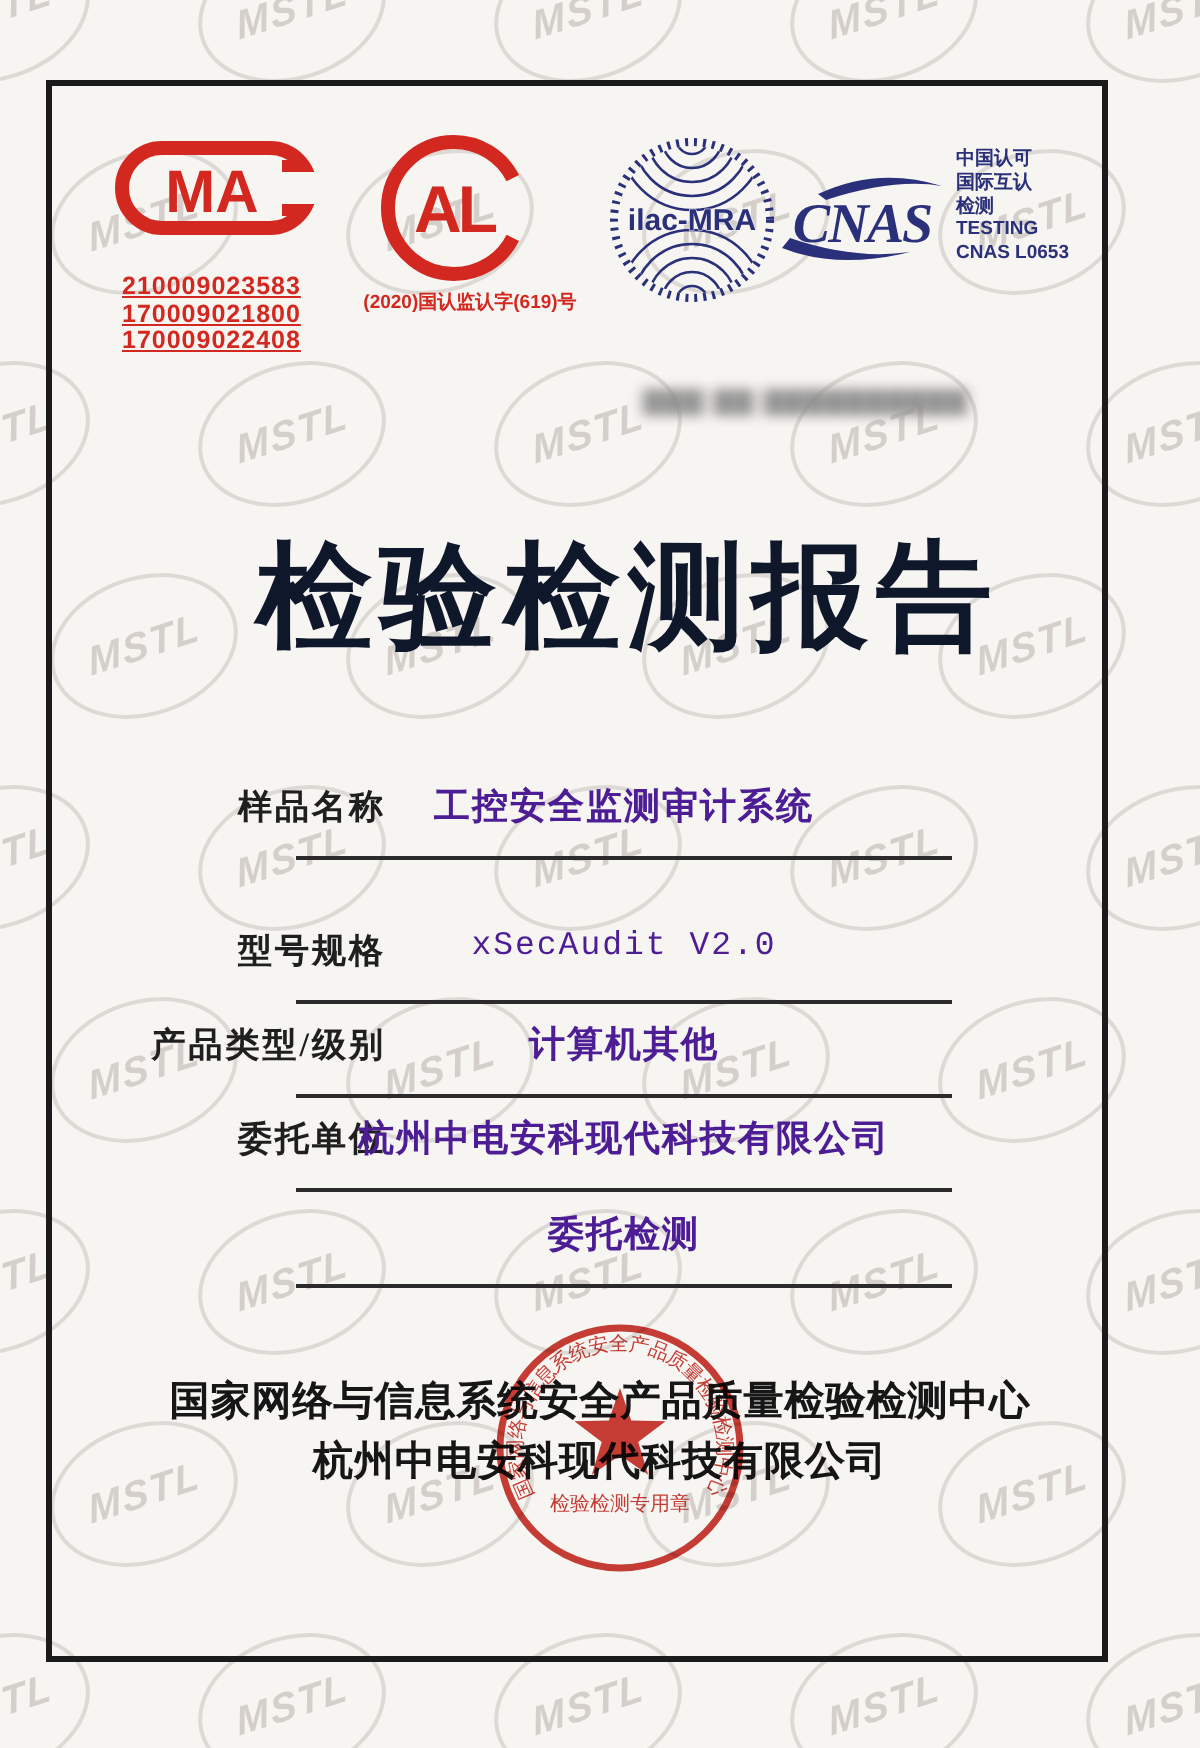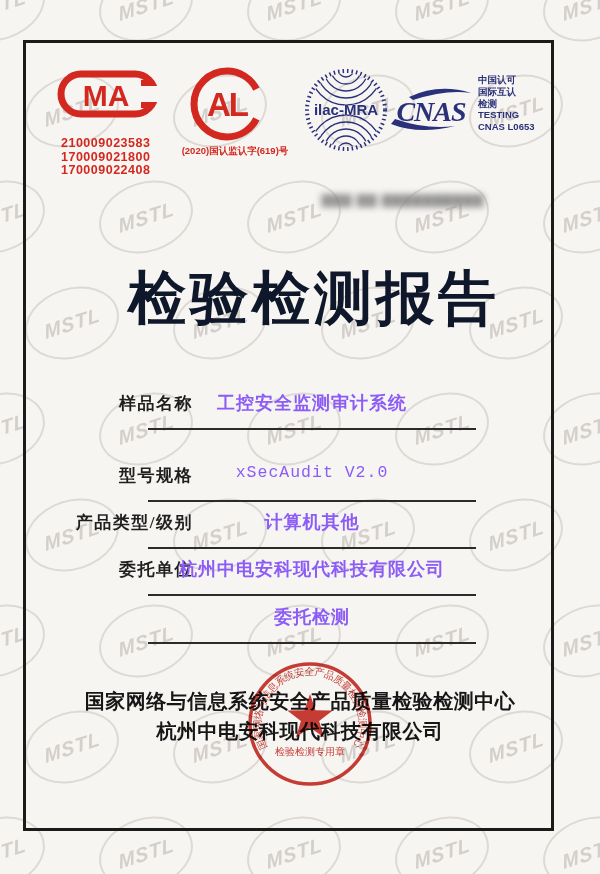--- a/index.html
+++ b/index.html
@@ -21,21 +21,21 @@
   }
   .frame {
     position:absolute; left:23px; top:40px; width:531px; height:791px;
     border:3px solid #1b1b1b; z-index:1;
   }
   .logo { position:absolute; z-index:2; }
   .cma-svg { left:57px; top:70px; }
   .cma-numbers {
     position:absolute; left:61px; top:137px; z-index:2;
     font-family:"Liberation Sans", sans-serif; font-weight:700; font-size:12.5px;
-    line-height:13.5px; color:#d3281f; letter-spacing:.5px;
+    line-height:13.5px; color:#d3281f; letter-spacing:.5px;text-decoration:underline;
   }
   .al-svg { left:188px; top:65px; }
   .al-caption {
     position:absolute; left:168px; top:145px; width:134px; text-align:center; z-index:2;
     font-family:"Liberation Sans", sans-serif; font-weight:700; font-size:9.5px; color:#d3281f;
   }
   .ilac-svg { left:303px; top:67px; }
   .cnas-svg { left:389px; top:86px; }
   .cnas-lines {
     position:absolute; left:478px; top:74px; z-index:2;
@@ -51,21 +51,21 @@
     position:absolute; left:0; top:260px; width:100%; text-align:center; z-index:2;
     font-size:58px; font-weight:700; letter-spacing:4px; color:#0f172a;padding-left:28px;
   }
   .field-row { position:absolute; left:38px; width:470px; height:48px; z-index:2; }
   .field-label {
     position:absolute; left:0; top:8px; width:155px; text-align:right;
     font-size:17px; font-weight:700; letter-spacing:1.5px; color:#1f1f1f;
   }
   .field-value {
     position:absolute; left:110px; top:7px; width:328px; text-align:center;
-    font-size:18px; font-weight:700; letter-spacing:1px; color:#8b5cf6;
+    font-size:18px; font-weight:700; letter-spacing:1px; color:#4c1d95;
   }
   .field-value.mono { font-family:"Liberation Mono", monospace; font-size:16.5px; font-weight:400; }
   .field-line {
     position:absolute; left:110px; top:44px; width:328px; height:0;
     border-bottom:2px solid #2b2b2b;
   }
   .footer-lines {
     position:absolute; left:0; top:686px; width:100%; text-align:center; z-index:2;
     font-family:"Liberation Sans", sans-serif; font-weight:700; font-size:20px;
     line-height:30px; letter-spacing:.5px; color:#161616;

